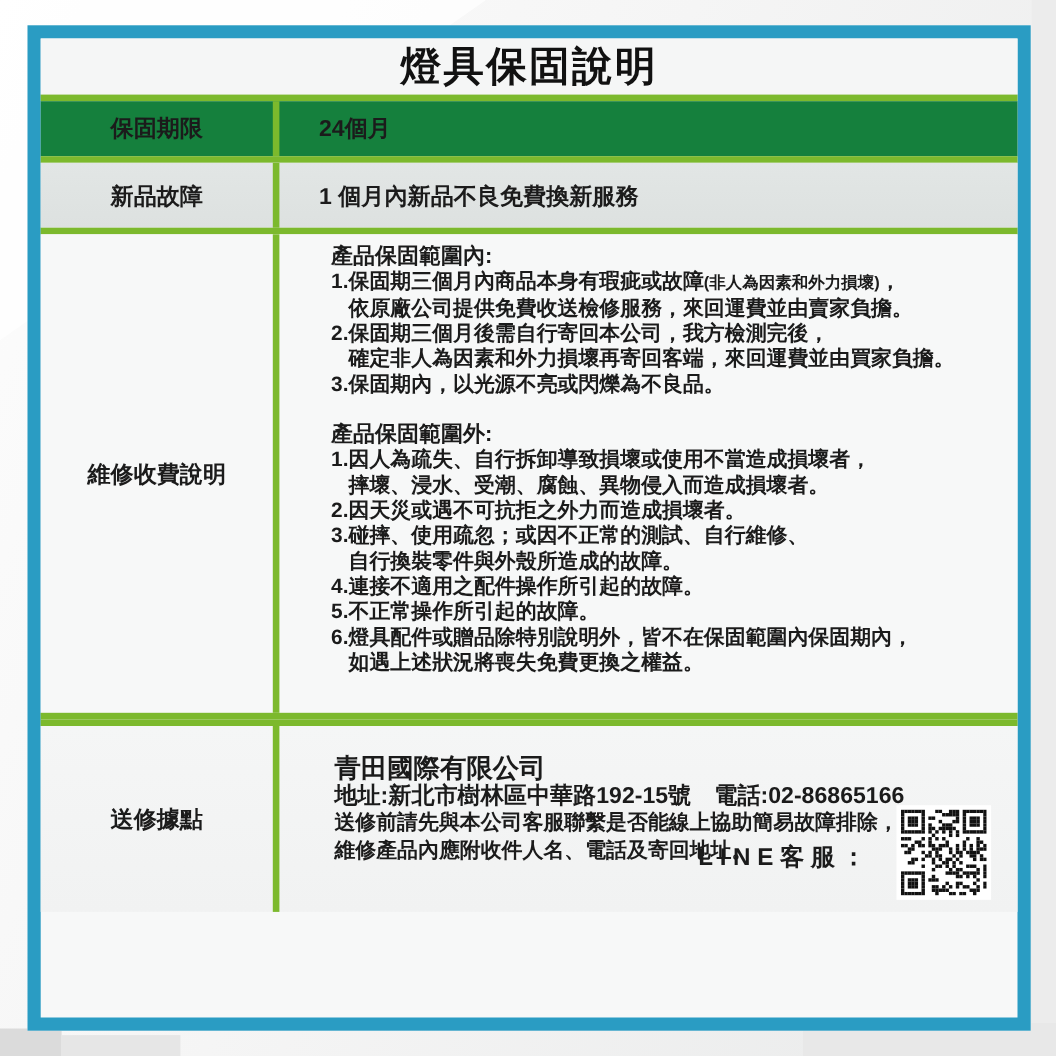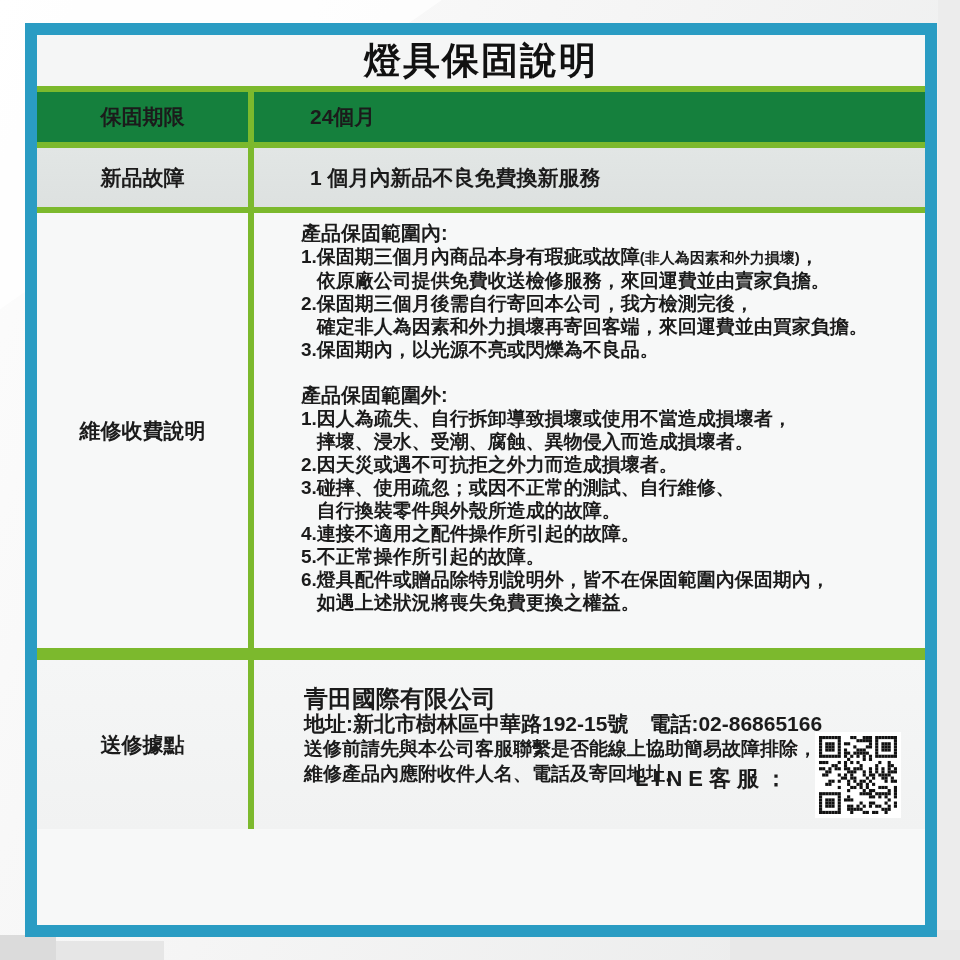--- a/index.html
+++ b/index.html
@@ -32,21 +32,21 @@
   .row-title{height:51px;align-items:center;justify-content:center;background:#f5f6f6;}
   .row-title h1{margin:16px;font-size:37px;letter-spacing:2px;font-weight:bold;color:#111;}
 
   .r1{height:50px;background:#15803d;}
   .r2{height:59px;}
   .r3{height:435px;background:#f7f8f8;}
   .r4{height:96px;}
   .r5{height:169px;background:linear-gradient(180deg,#f5f6f6,#f1f2f2);}
   .alt{background:linear-gradient(180deg,#e2e6e5,#dde1e0);}
 
-  .simple-value{display:flex;align-items:center;height:100%;padding-left:56px;
+  .simple-value{display:flex;align-items:center;height:100%;padding-left:36px;
     font-weight:bold;font-size:21px;}
 
   .detail{padding:9px 10px 0 47px;font-size:19px;line-height:23px;font-weight:bold;}
   .sec-h{font-size:20px;font-weight:bold;line-height:23px;}
   .pre{white-space:pre-wrap;font-weight:bold;}
   .inline-line span{vertical-align:baseline;}
   .small{font-size:15px;}
   .sec2{margin-top:23px;}
 
   .para-body{padding:16px 10px 0 50px;font-size:19px;line-height:26px;font-weight:bold;}

